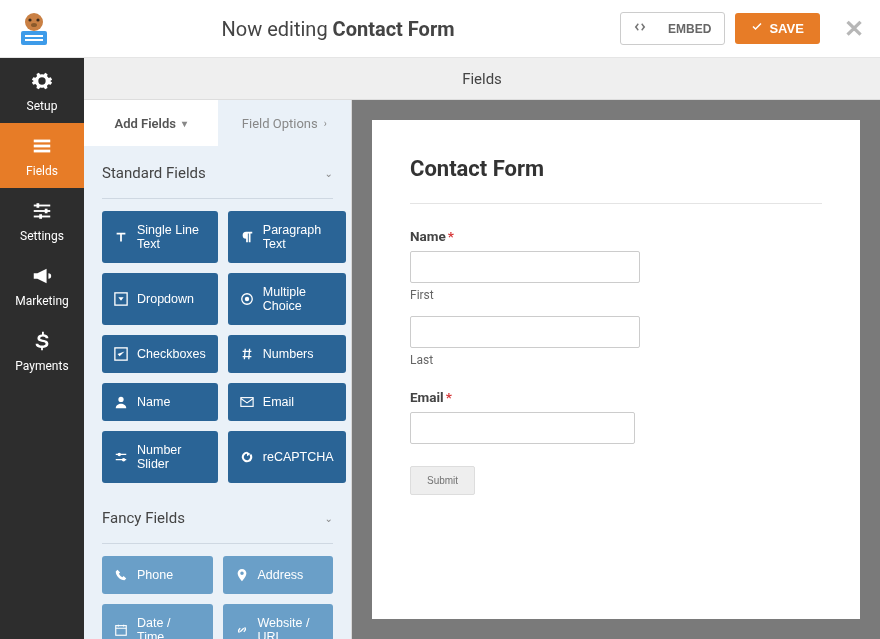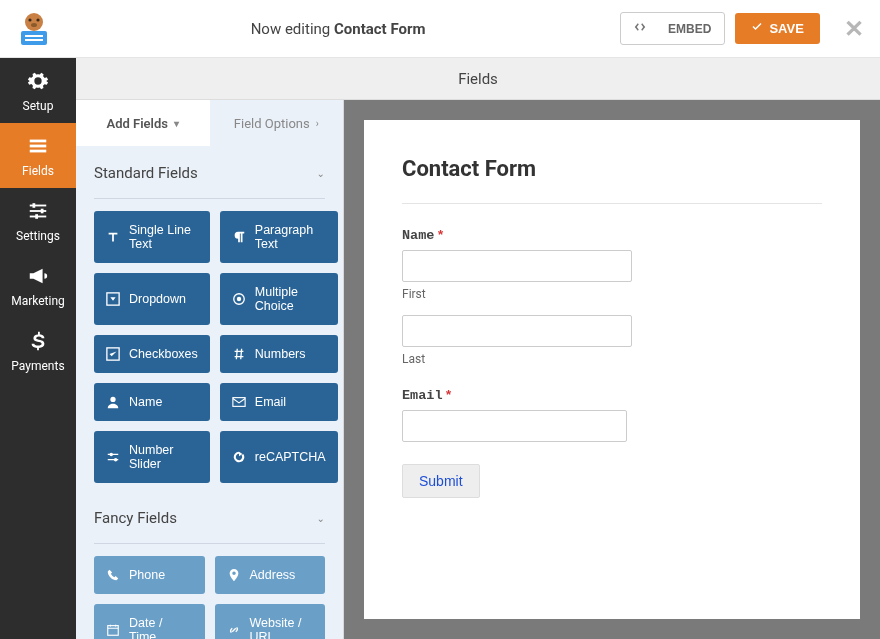--- a/index.html
+++ b/index.html
@@ -1,26 +1,26 @@
 <!DOCTYPE html>
 <html><head>
 <meta charset="utf-8">
 <style>
   * { box-sizing: border-box; margin: 0; padding: 0; }
   html, body { width: 880px; height: 639px; font-family: -apple-system, "Segoe UI", Roboto, Arial, sans-serif; overflow: hidden; background: #fff; }
   .topbar { height: 58px; display: flex; align-items: center; border-bottom: 1px solid #e5e5e5; padding: 0 12px; }
   .logo { width: 44px; height: 36px; display:flex; align-items:center; justify-content:center; }
-  .title-area { flex: 1; text-align: center; font-size: 15px; color: #444; }
+  .title-area { flex: 1; text-align: center; font-size: 20px; color: #444; }
   .title-area .bold { font-weight: 700; }
   .top-actions { display: flex; align-items: center; gap: 10px; }
   .btn-embed { background: #fff; border: 1px solid #ccc; color: #666; font-size: 12px; font-weight: 600; padding: 8px 13px; border-radius: 3px; cursor: pointer; display:flex; gap:22px; align-items:center;}
   .btn-save { background: #e77c27; border: none; color: #fff; font-size: 13px; font-weight: 700; padding: 8px 16px; border-radius: 3px; cursor: pointer; display:flex; gap:6px; align-items:center;}
   .close-x { font-size: 24px; color: #b7b7b7; padding: 0 4px 0 14px; cursor: pointer; font-weight:700;}
   .body { display: flex; height: calc(639px - 58px); }
-  .nav { width: 76px; background: #2d2d2d; display: flex; flex-direction: column; }
+  .nav { width: 84px; background: #2d2d2d; display: flex; flex-direction: column; }
   .nav-item { color: #fff; font-size: 12px; text-align: center; padding: 12px 0 10px; cursor: pointer; }
   .nav-item.active { background: #e77c27; }
   .nav-icon { display: block; margin: 0 auto 4px; }
   .nav-icon svg { width: 22px; height: 22px; fill: #fff; }
   .main { flex: 1; display: flex; flex-direction: column; background: #f3f3f3; }
   .section-head { height: 42px; display:flex; align-items:center; justify-content:center; font-size: 15px; color:#444; background:#efefef; border-bottom:1px solid #ddd;}
   .columns { flex:1; display:flex; overflow:hidden; }
   
   .left-pane { width: 268px; background:#eaf1f8; border-right:1px solid #d8d8d8; overflow-y:auto; position:relative;}
   .left-pane::-webkit-scrollbar{width:6px;} .left-pane::-webkit-scrollbar-thumb{background:#aab;border-radius:3px;}
@@ -33,29 +33,29 @@
   .field-grid { display:grid; grid-template-columns: 1fr 1fr; gap:10px; padding: 0 18px 8px;}
   .field-btn { background:#2a6496; color:#fff; font-size:12.5px; border:none; border-radius:3px; padding: 12px 12px; text-align:left; cursor:pointer; display:flex; align-items:center; gap:9px;}
   .field-btn.fancy { background:#6a9fc8; }
   .field-icon { width:14px; height:14px; flex-shrink:0; fill:#fff;}
   
   .preview-wrap { flex:1; background:#7a7a7a; padding:20px; overflow:hidden;}
   .preview { background:#fff; height:100%; padding: 36px 38px; overflow:auto;}
   .form-title { font-size:22px; font-weight:700; color:#333; padding-bottom:22px;}
   .form-rule { border:none; border-top:1px solid #e4e4e4; margin-bottom:24px;}
   .fld { margin-bottom:22px; }
-  .lbl { font-size:13.5px; font-weight:700; color:#444; display:block; margin-bottom:7px;font-family:Liberation Mono, monospace;}
+  .lbl { font-size:13.5px; font-weight:700; color:#444; display:block; margin-bottom:7px;}
   .req { color:#d63638; margin-left:2px;}
   .name-row { display:flex; gap:14px; max-width:230px;flex-direction:column;}
   .name-col { flex:1; }
   .inp { width:100%; height:32px; border:1px solid #ccc; border-radius:2px; font-size:13px; padding:4px 6px;}
   .inp-lg { max-width:225px; }
   .sub { font-size:12px; color:#666; margin-top:5px; display:block;}
   .ta { width:100%; max-width:360px; height:86px; border:1px solid #ccc; border-radius:2px; resize:both;}
-  .submit { background:#eee; border:1px solid #ddd; padding:8px 16px; font-size:14px; color:#1d4ed8; border-radius:2px; cursor:pointer;}
+  .submit { background:#eee; border:1px solid #ddd; padding:8px 16px; font-size:10px; color:#737373; border-radius:2px; cursor:pointer;}
   .chev { font-size:10px; color:#888;}
 </style>
 </head>
 <body>
 
 <div class="topbar">
   <div class="logo">
     <svg viewBox="0 0 44 36">
         <circle cx="22" cy="11" r="9" fill="#c98044"></circle>
         <circle cx="18" cy="9" r="1.6" fill="#3b2a1c"></circle>

